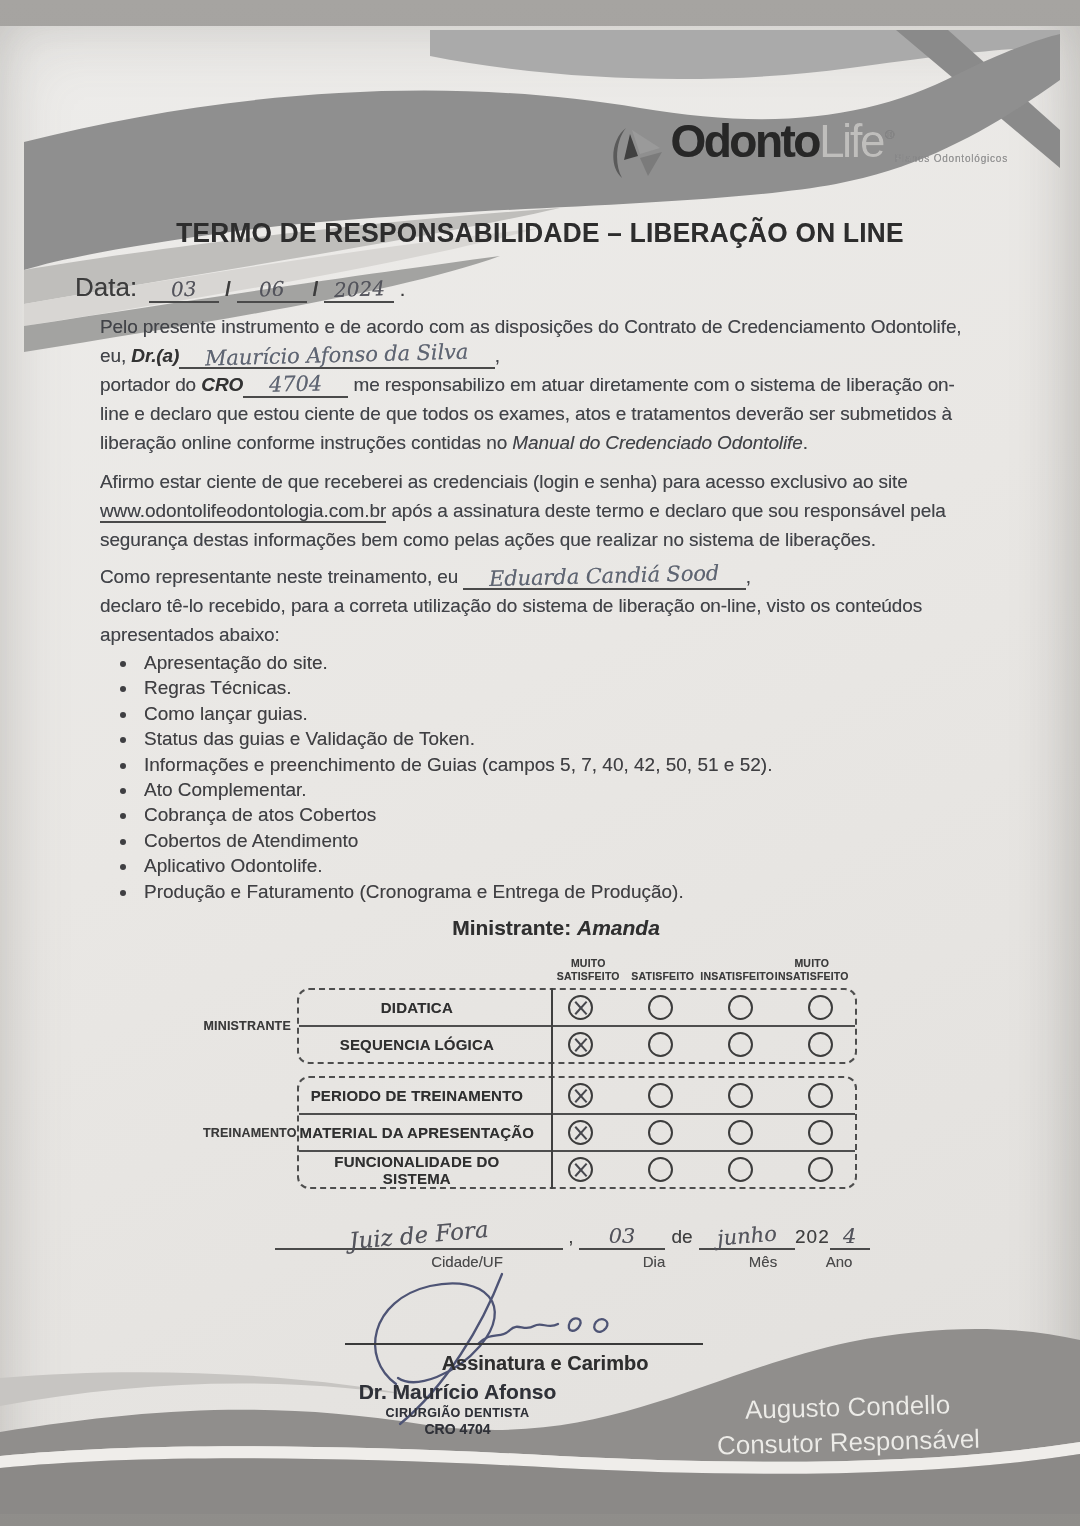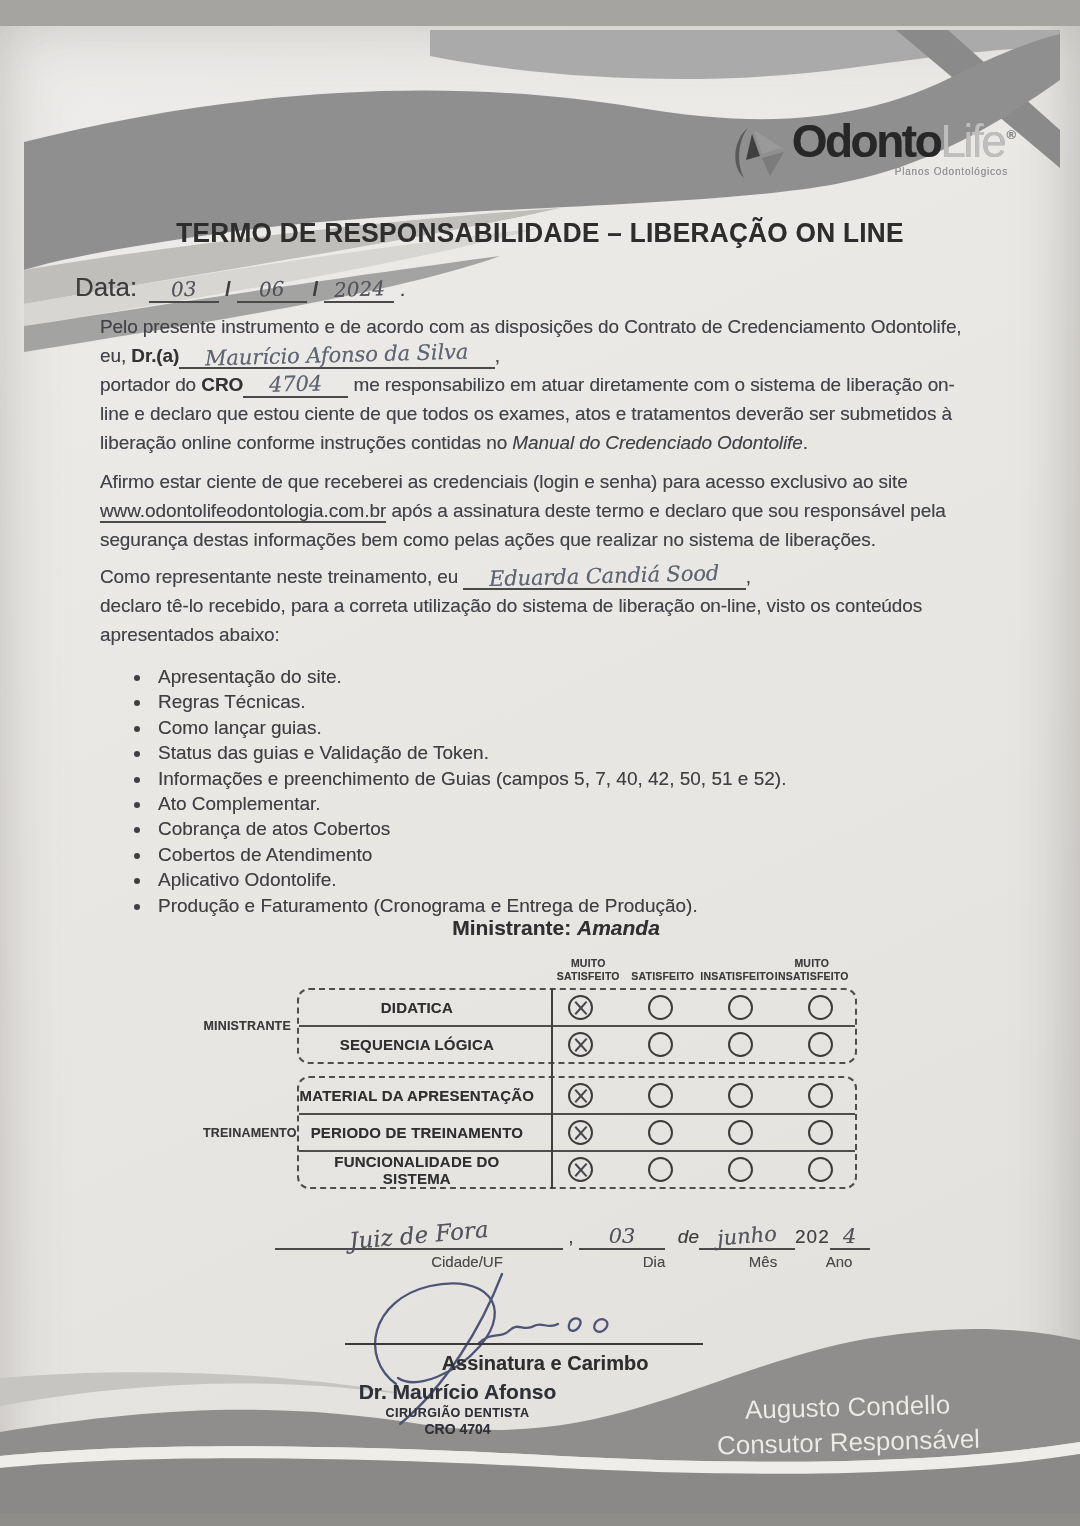--- a/index.html
+++ b/index.html
@@ -14,21 +14,21 @@
     box-shadow:inset 0 0 70px rgba(95,92,88,.22), inset -10px -24px 50px rgba(95,92,88,.16);
   }
   .paper *{text-shadow:0 0 .6px rgba(62,63,68,.45);}
   svg{display:block;}
   .hdr-swoosh{position:absolute;top:0;left:0;width:1080px;height:332px;}
   .ftr-swoosh{position:absolute;bottom:0;left:0;width:1080px;height:200px;}
 
   
   .logo{position:absolute;top:92px;right:64px;display:flex;align-items:flex-start;}
   .logo-icon{width:54px;height:60px;margin-right:6px;margin-top:4px;}
-  .logo-text{display:flex;flex-direction:column;justify-content:center;}
+  .logo-text{display:flex;flex-direction:row;justify-content:center;}
   .wordmark{display:flex;align-items:baseline;font-weight:800;font-size:46px;letter-spacing:-2.5px;line-height:1;}
   .wm-dark{color:#272727;}
   .wm-light{color:#bfbebc;font-weight:400;}
   .wm-reg{font-size:13px;color:#8a8a8a;letter-spacing:0;margin-left:2px;position:relative;top:-18px;}
   .tagline{align-self:flex-end;font-size:10px;color:#949494;letter-spacing:.8px;margin-top:2px;margin-right:8px;}
 
   .doc-title{position:absolute;top:192px;left:0;width:1080px;text-align:center;
     font-weight:700;font-size:27px;letter-spacing:.3px;color:#2d2d2d;}
   .doc-title span{display:inline-block;transform:scaleX(.97);}
 
@@ -37,27 +37,27 @@
   .u{display:inline-block;border-bottom:2px solid #4a4a4a;text-align:center;padding:0 8px;}
   .hand{font-family:"DejaVu Serif",serif;font-style:italic;}
   .pen-dark{color:#53545c;}
   .pen-blue{color:#5e6573;}
   .date-row .u{min-width:54px;}
   .date-row .hand{font-size:20px;display:inline-block;transform:rotate(-2deg);}
   .date-sep{margin:0 6px;font-weight:600;}
 
   .para{position:absolute;left:100px;width:870px;font-size:19px;line-height:29px;letter-spacing:-.1px;color:#414348;}
   .p1{top:286px;} .p2{top:441px;} .p3{top:536px;}
-  .b{font-weight:700;color:#333;}
+  .b{font-weight:700;color:#333;font-style:italic;}
   .it{font-style:italic;}
   .url-underline{border-bottom:2px solid #4a4a4a;}
   .fill-line{display:inline-block;border-bottom:2px solid #4a4a4a;padding:0 26px;line-height:22px;}
   .fill-line .hand{display:inline-block;font-size:21px;transform:rotate(-1.5deg);}
 
-  .topics{position:absolute;left:112px;top:624px;margin:14px;padding:0 0 0 26px;list-style:disc;}
+  .topics{position:absolute;left:112px;top:624px;margin:0;padding:0 0 0 26px;list-style:disc;}
   .topics li{font-size:19px;line-height:25.4px;color:#3f3f42;padding-left:6px;}
 
   .ministrante{position:absolute;top:890px;left:16px;width:1080px;text-align:center;
     font-size:21px;font-weight:700;color:#2f2f2f;}
   .ministrante .name{font-style:italic;}
 
   .survey-headers{position:absolute;left:551px;top:916px;width:298px;display:flex;align-items:flex-end;height:42px;}
   .col-h{width:74.5px;text-align:center;font-weight:700;font-size:10.5px;line-height:1.3;
     white-space:pre-line;letter-spacing:.2px;color:#3b3b3b;}
 
@@ -78,21 +78,21 @@
   .opt.marked::before{transform:translate(-50%,-50%) rotate(42deg);}
   .opt.marked::after{transform:translate(-50%,-50%) rotate(-42deg);}
 
   .place-date{position:absolute;left:275px;top:1196px;width:600px;font-size:19px;color:#3f3f3f;}
   .pd-line{display:flex;align-items:baseline;}
   .pd-city{width:272px;}
   .pd-day{width:70px;}
   .pd-month{width:80px;}
   .pd-year{width:36px;padding:0 2px;}
   .pd-sep{width:16px;text-align:center;}
-  .pd-de{width:34px;text-align:right;font-style:italic;}
+  .pd-de{width:34px;text-align:center;}
   .pd-yprefix{letter-spacing:1px;}
   .pd-city .hand{font-size:23px;display:inline-block;transform:rotate(-5deg);}
   .pd-day .hand,.pd-year .hand{font-size:21px;}
   .pd-month .hand{font-size:21px;display:inline-block;transform:rotate(-5deg);}
   .pd-labels{display:flex;font-size:15px;color:#4a4a4a;margin-top:3px;justify-content:flex-end;}
   .pl{text-align:center;}
   .pl-city{width:272px;} .pl-sp1{width:16px;} .pl-day{width:70px;} .pl-sp2{width:34px;}
   .pl-month{width:80px;} .pl-year{width:72px;}
 
   .sig-svg{position:absolute;left:350px;top:1240px;width:340px;height:170px;pointer-events:none;}
@@ -229,36 +229,36 @@
               <div class="opt-cell">
                 <div class="opt"></div>
               </div>
             </div>
           </div>
         </div>
         <div class="group-row">
           <div class="group-label">TREINAMENTO</div>
           <div class="group-box">
             <div class="s-row">
+              <div class="s-label">PERIODO DE TREINAMENTO</div>
+              <div class="opt-cell">
+                <div class="opt marked"></div>
+              </div>
+              <div class="opt-cell">
+                <div class="opt"></div>
+              </div>
+              <div class="opt-cell">
+                <div class="opt"></div>
+              </div>
+              <div class="opt-cell">
+                <div class="opt"></div>
+              </div>
+            </div>
+            <div class="s-row">
               <div class="s-label">MATERIAL DA APRESENTAÇÃO</div>
-              <div class="opt-cell">
-                <div class="opt marked"></div>
-              </div>
-              <div class="opt-cell">
-                <div class="opt"></div>
-              </div>
-              <div class="opt-cell">
-                <div class="opt"></div>
-              </div>
-              <div class="opt-cell">
-                <div class="opt"></div>
-              </div>
-            </div>
-            <div class="s-row">
-              <div class="s-label">PERIODO DE TREINAMENTO</div>
               <div class="opt-cell">
                 <div class="opt marked"></div>
               </div>
               <div class="opt-cell">
                 <div class="opt"></div>
               </div>
               <div class="opt-cell">
                 <div class="opt"></div>
               </div>
               <div class="opt-cell">

